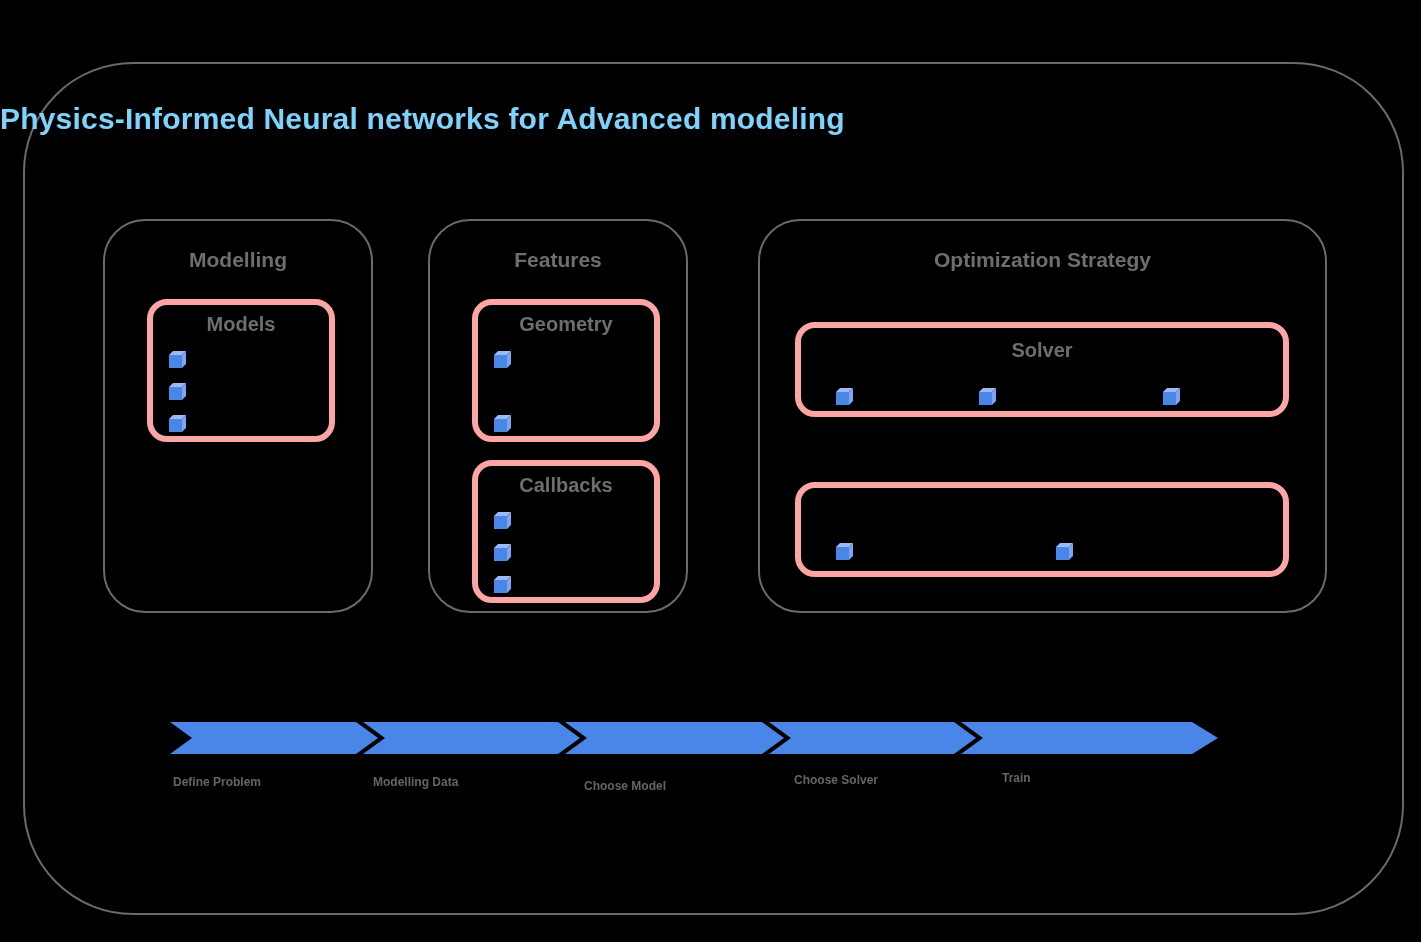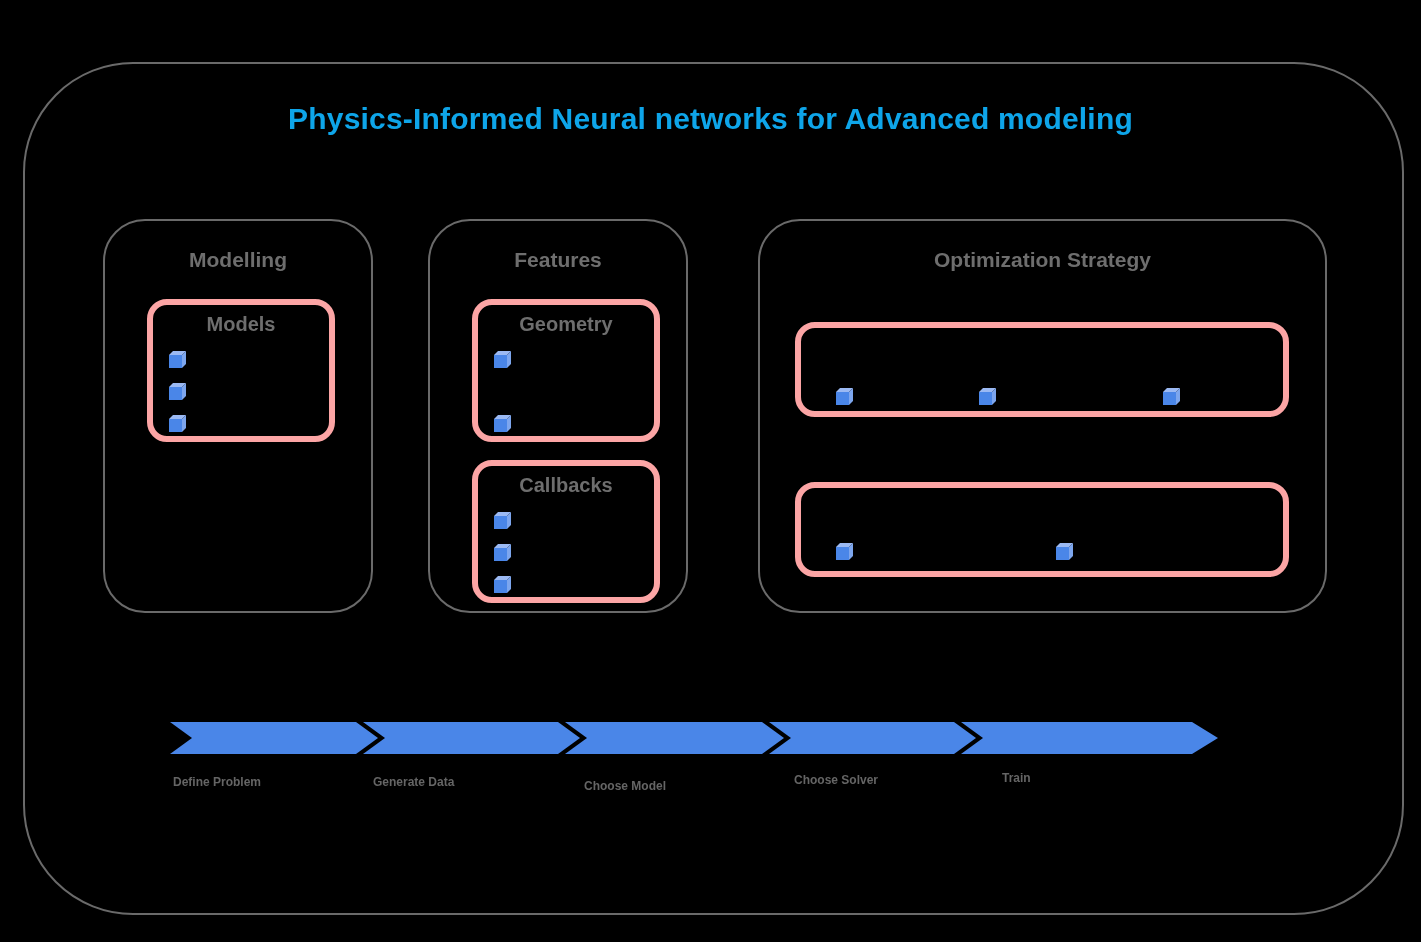--- a/index.html
+++ b/index.html
@@ -20,24 +20,23 @@
     left: 23px; top: 62px;
     width: 1381px; height: 853px;
     border: 2px solid #6a6a6a;
     border-radius: 110px;
     box-sizing: border-box;
   }
   .page-title {
     position: absolute;
     left: 0; top: 102px;
     width: 100%;
-    text-align: center;
     font-size: 30px;
     font-weight: bold;
-    color: #0ea5e9;
+    color: #7dd3fc;
     letter-spacing: 0.2px;
   }
   .section {
     position: absolute;
     border: 2px solid #6a6a6a;
     border-radius: 42px;
     box-sizing: border-box;
   }
   .section.modelling    { left: 103px; top: 219px; width: 270px; height: 394px; }
   .section.features     { left: 428px; top: 219px; width: 260px; height: 394px; }
@@ -186,20 +185,21 @@
           <polygon points="13,4 17,0 17,13 13,17" fill="#7da6ee"></polygon>
           <rect x="0" y="4" width="13" height="13" fill="#4a86e8"></rect>
         </svg>
     </div>
   </div>
 
   <div class="section optimization">
     <div class="section-title">Optimization Strategy</div>
 
     <div class="bluebox wide wrow-1">
+      <div class="bluebox-title">Solver</div>
       <svg class="cube solver-cube-1" viewBox="0 0 17 17">
           <polygon points="0,4 4,0 17,0 13,4" fill="#9bb9f3"></polygon>
           <polygon points="13,4 17,0 17,13 13,17" fill="#7da6ee"></polygon>
           <rect x="0" y="4" width="13" height="13" fill="#4a86e8"></rect>
         </svg>
       <svg class="cube solver-cube-2" viewBox="0 0 17 17">
           <polygon points="0,4 4,0 17,0 13,4" fill="#9bb9f3"></polygon>
           <polygon points="13,4 17,0 17,13 13,17" fill="#7da6ee"></polygon>
           <rect x="0" y="4" width="13" height="13" fill="#4a86e8"></rect>
         </svg>
@@ -224,18 +224,18 @@
     </div>
   </div>
 
   <div class="chevron s1"></div>
   <div class="chevron s2"></div>
   <div class="chevron s3"></div>
   <div class="chevron s4"></div>
   <div class="chevron s5"></div>
 
   <div class="step-label l1">Define Problem</div>
-  <div class="step-label l2">Generate Data</div>
+  <div class="step-label l2">Modelling Data</div>
   <div class="step-label l3">Choose Model</div>
   <div class="step-label l4">Choose Solver</div>
   <div class="step-label l5">Train</div>
 
 </div>
 
 </body></html>

